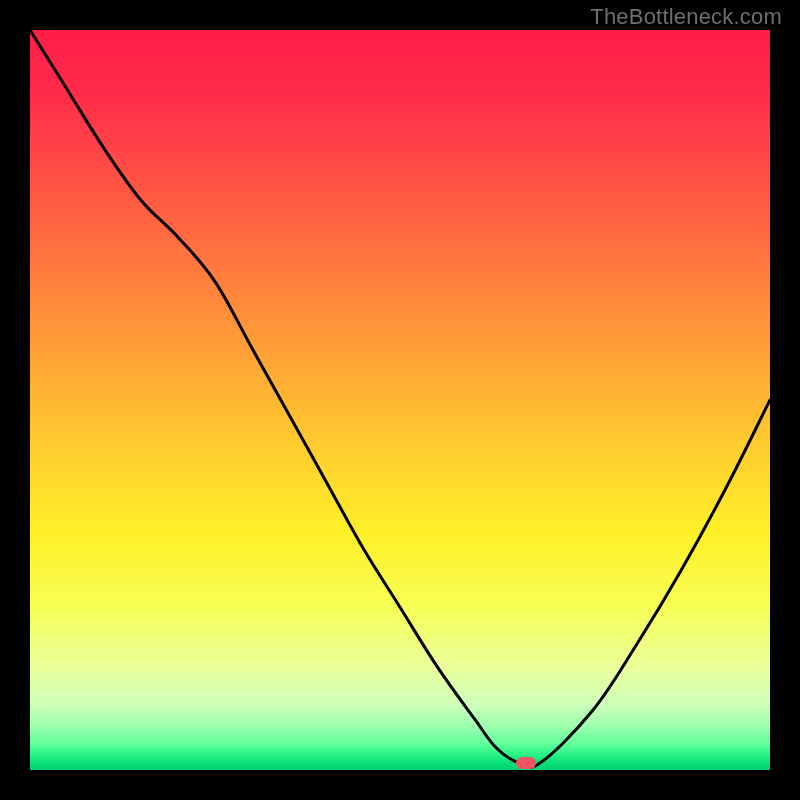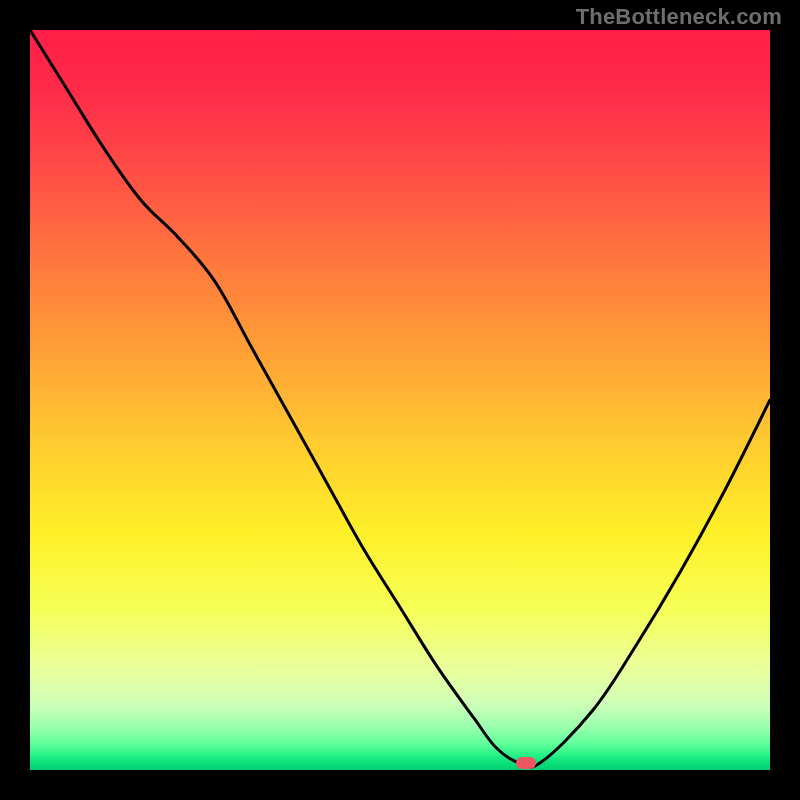--- a/index.html
+++ b/index.html
@@ -16,21 +16,21 @@
     width: 800px;
     height: 800px;
     background: #000;
   }
   .watermark {
     position: absolute;
     top: 4px;
     right: 18px;
     color: #6e6e6e;
     font-size: 22px;
-    font-weight: 700;
+    font-weight: 400;
     letter-spacing: 0.2px;
     user-select: none;
   }
   .plot {
     position: absolute;
     left: 30px;
     top: 30px;
     width: 740px;
     height: 740px;
     overflow: hidden;

